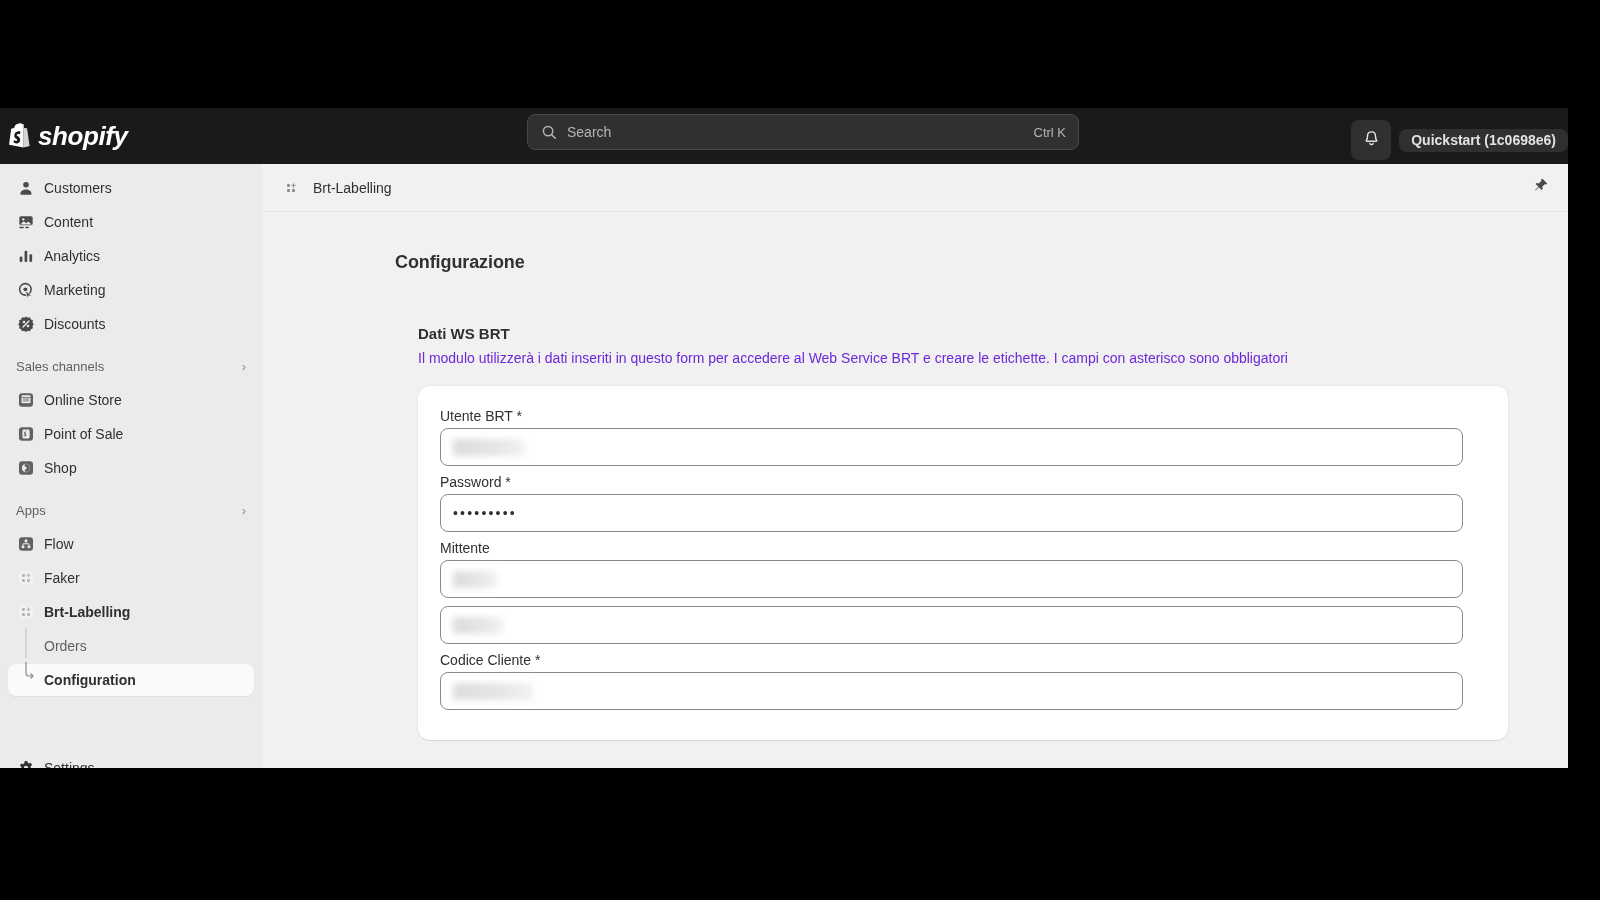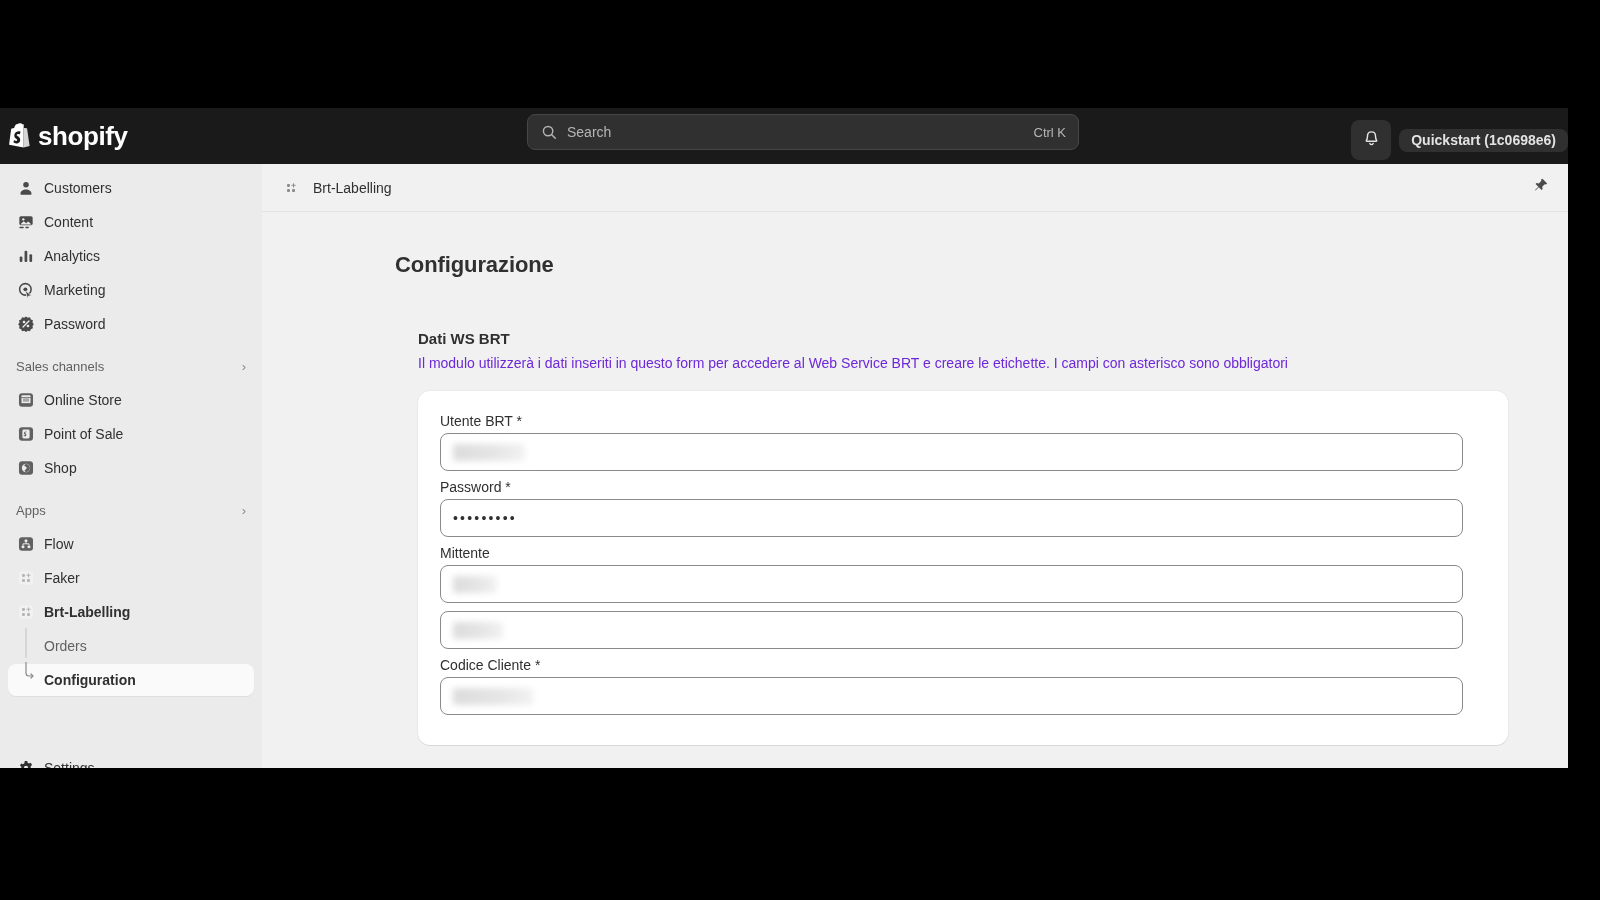--- a/index.html
+++ b/index.html
@@ -41,20 +41,21 @@
     width: 240px;
   }
   .shopify-bag {
     width: 23px; height: 26px;
     position: relative;
   }
   .shopify-wordmark {
     color: #ffffff;
     font-size: 26px;
     font-weight: 700;
+    font-style: italic;
     letter-spacing: -0.4px;
     font-family: "Liberation Sans", sans-serif;
   }
 
   #searchbar {
     position: absolute;
     left: 527px; top: 6px;
     width: 552px; height: 36px;
     background: #303030;
     border: 1px solid #474747;
@@ -185,21 +186,21 @@
     display: flex; align-items: center; justify-content: center;
   }
   #app-crumb .crumb-label { font-size: 14px; color: #303030; }
 
   #content-scroll {
     height: 556px;
     overflow: hidden;
     padding-top: 40px;
   }
   #page-title {
-    font-size: 22px;
+    font-size: 18px;
     font-weight: 700;
     color: #303030;
     margin-left: 133px;
     letter-spacing: -0.1px;
   }
   #section-block {
     margin-left: 156px;
     margin-top: 52px;
     width: 1090px;
   }
@@ -351,21 +352,21 @@
 
     <div class="nav-item">
       <span class="nav-icon">
         <svg width="18" height="18" viewBox="0 0 20 20">
           <path d="M10 1.6l2 1.5 2.4-.5 1 2.3 2.3 1-.5 2.4 1.5 2-1.5 2 .5 2.4-2.3 1-1 2.3-2.4-.5-2 1.5-2-1.5-2.4.5-1-2.3-2.3-1 .5-2.4-1.5-2 1.5-2-.5-2.4 2.3-1 1-2.3 2.4.5z" fill="#4a4a4a"></path>
           <circle cx="7.8" cy="7.8" r="1.5" fill="#ebebeb"></circle>
           <circle cx="12.2" cy="12.2" r="1.5" fill="#ebebeb"></circle>
           <path d="M13.3 6.6l-6.6 6.8" stroke="#ebebeb" stroke-width="1.5" stroke-linecap="round"></path>
         </svg>
       </span>
-      <span class="nlabel">Password</span>
+      <span class="nlabel">Discounts</span>
     </div>
 
     <div class="section-head">
       <span>Sales channels</span>
       <span class="chev">›</span>
     </div>
 
     <div class="nav-item">
       <span class="nav-icon">
         <svg width="18" height="18" viewBox="0 0 20 20">

